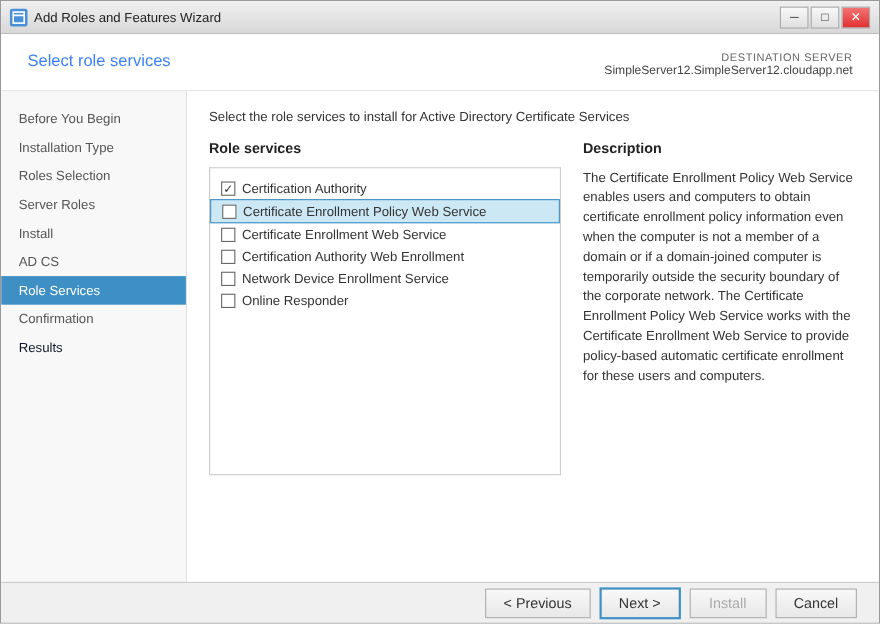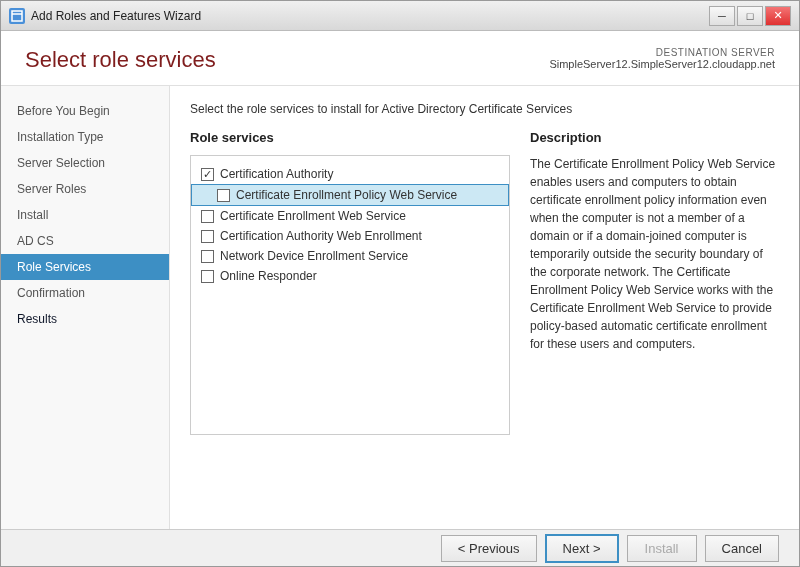--- a/index.html
+++ b/index.html
@@ -90,23 +90,23 @@
       background: white;
       padding: 16px 24px 12px 24px;
       display: flex;
       justify-content: space-between;
       align-items: flex-start;
       border-bottom: 1px solid #e0e0e0;
       flex-shrink: 0;
     }
 
     .wizard-header-title {
-      font-size: 22px;
+      font-size: 15px;
       font-weight: 300;
-      color: #7f1d1d;
+      color: #3b82f6;
     }
 
     .destination-server {
       text-align: right;
       font-size: 11px;
       color: #444;
       margin-left: 44px;
     }
 
     .destination-label {
@@ -194,21 +194,21 @@
       align-items: center;
       padding: 3px 10px;
       gap: 6px;
       font-size: 12px;
       color: #333;
     }
 
     .service-item.highlighted {
       background: #cce8f4;
       border: 1px solid #3d8fc4;
-      padding: 3px 25px;
+      padding: 3px 10px;
     }
 
     .service-checkbox {
       width: 13px;
       height: 13px;
       border: 1px solid #666;
       background: white;
       display: flex;
       align-items: center;
       justify-content: center;
@@ -300,21 +300,21 @@
         <div class="destination-label">DESTINATION SERVER</div>
         <div>SimpleServer12.SimpleServer12.cloudapp.net</div>
       </div>
     </div>
 
     <div class="wizard-content">
 
       <div class="sidebar">
         <div class="sidebar-item">Before You Begin</div>
         <div class="sidebar-item">Installation Type</div>
-        <div class="sidebar-item">Server Selection</div>
+        <div class="sidebar-item">Roles Selection</div>
         <div class="sidebar-item">Server Roles</div>
         <div class="sidebar-item">Install</div>
         <div class="sidebar-item">AD CS</div>
         <div class="sidebar-item active">Role Services</div>
         <div class="sidebar-item">Confirmation</div>
         <div class="sidebar-item disabled">Results</div>
       </div>
 
       <div class="main-panel">
         <div class="intro-text">Select the role services to install for Active Directory Certificate Services</div>

